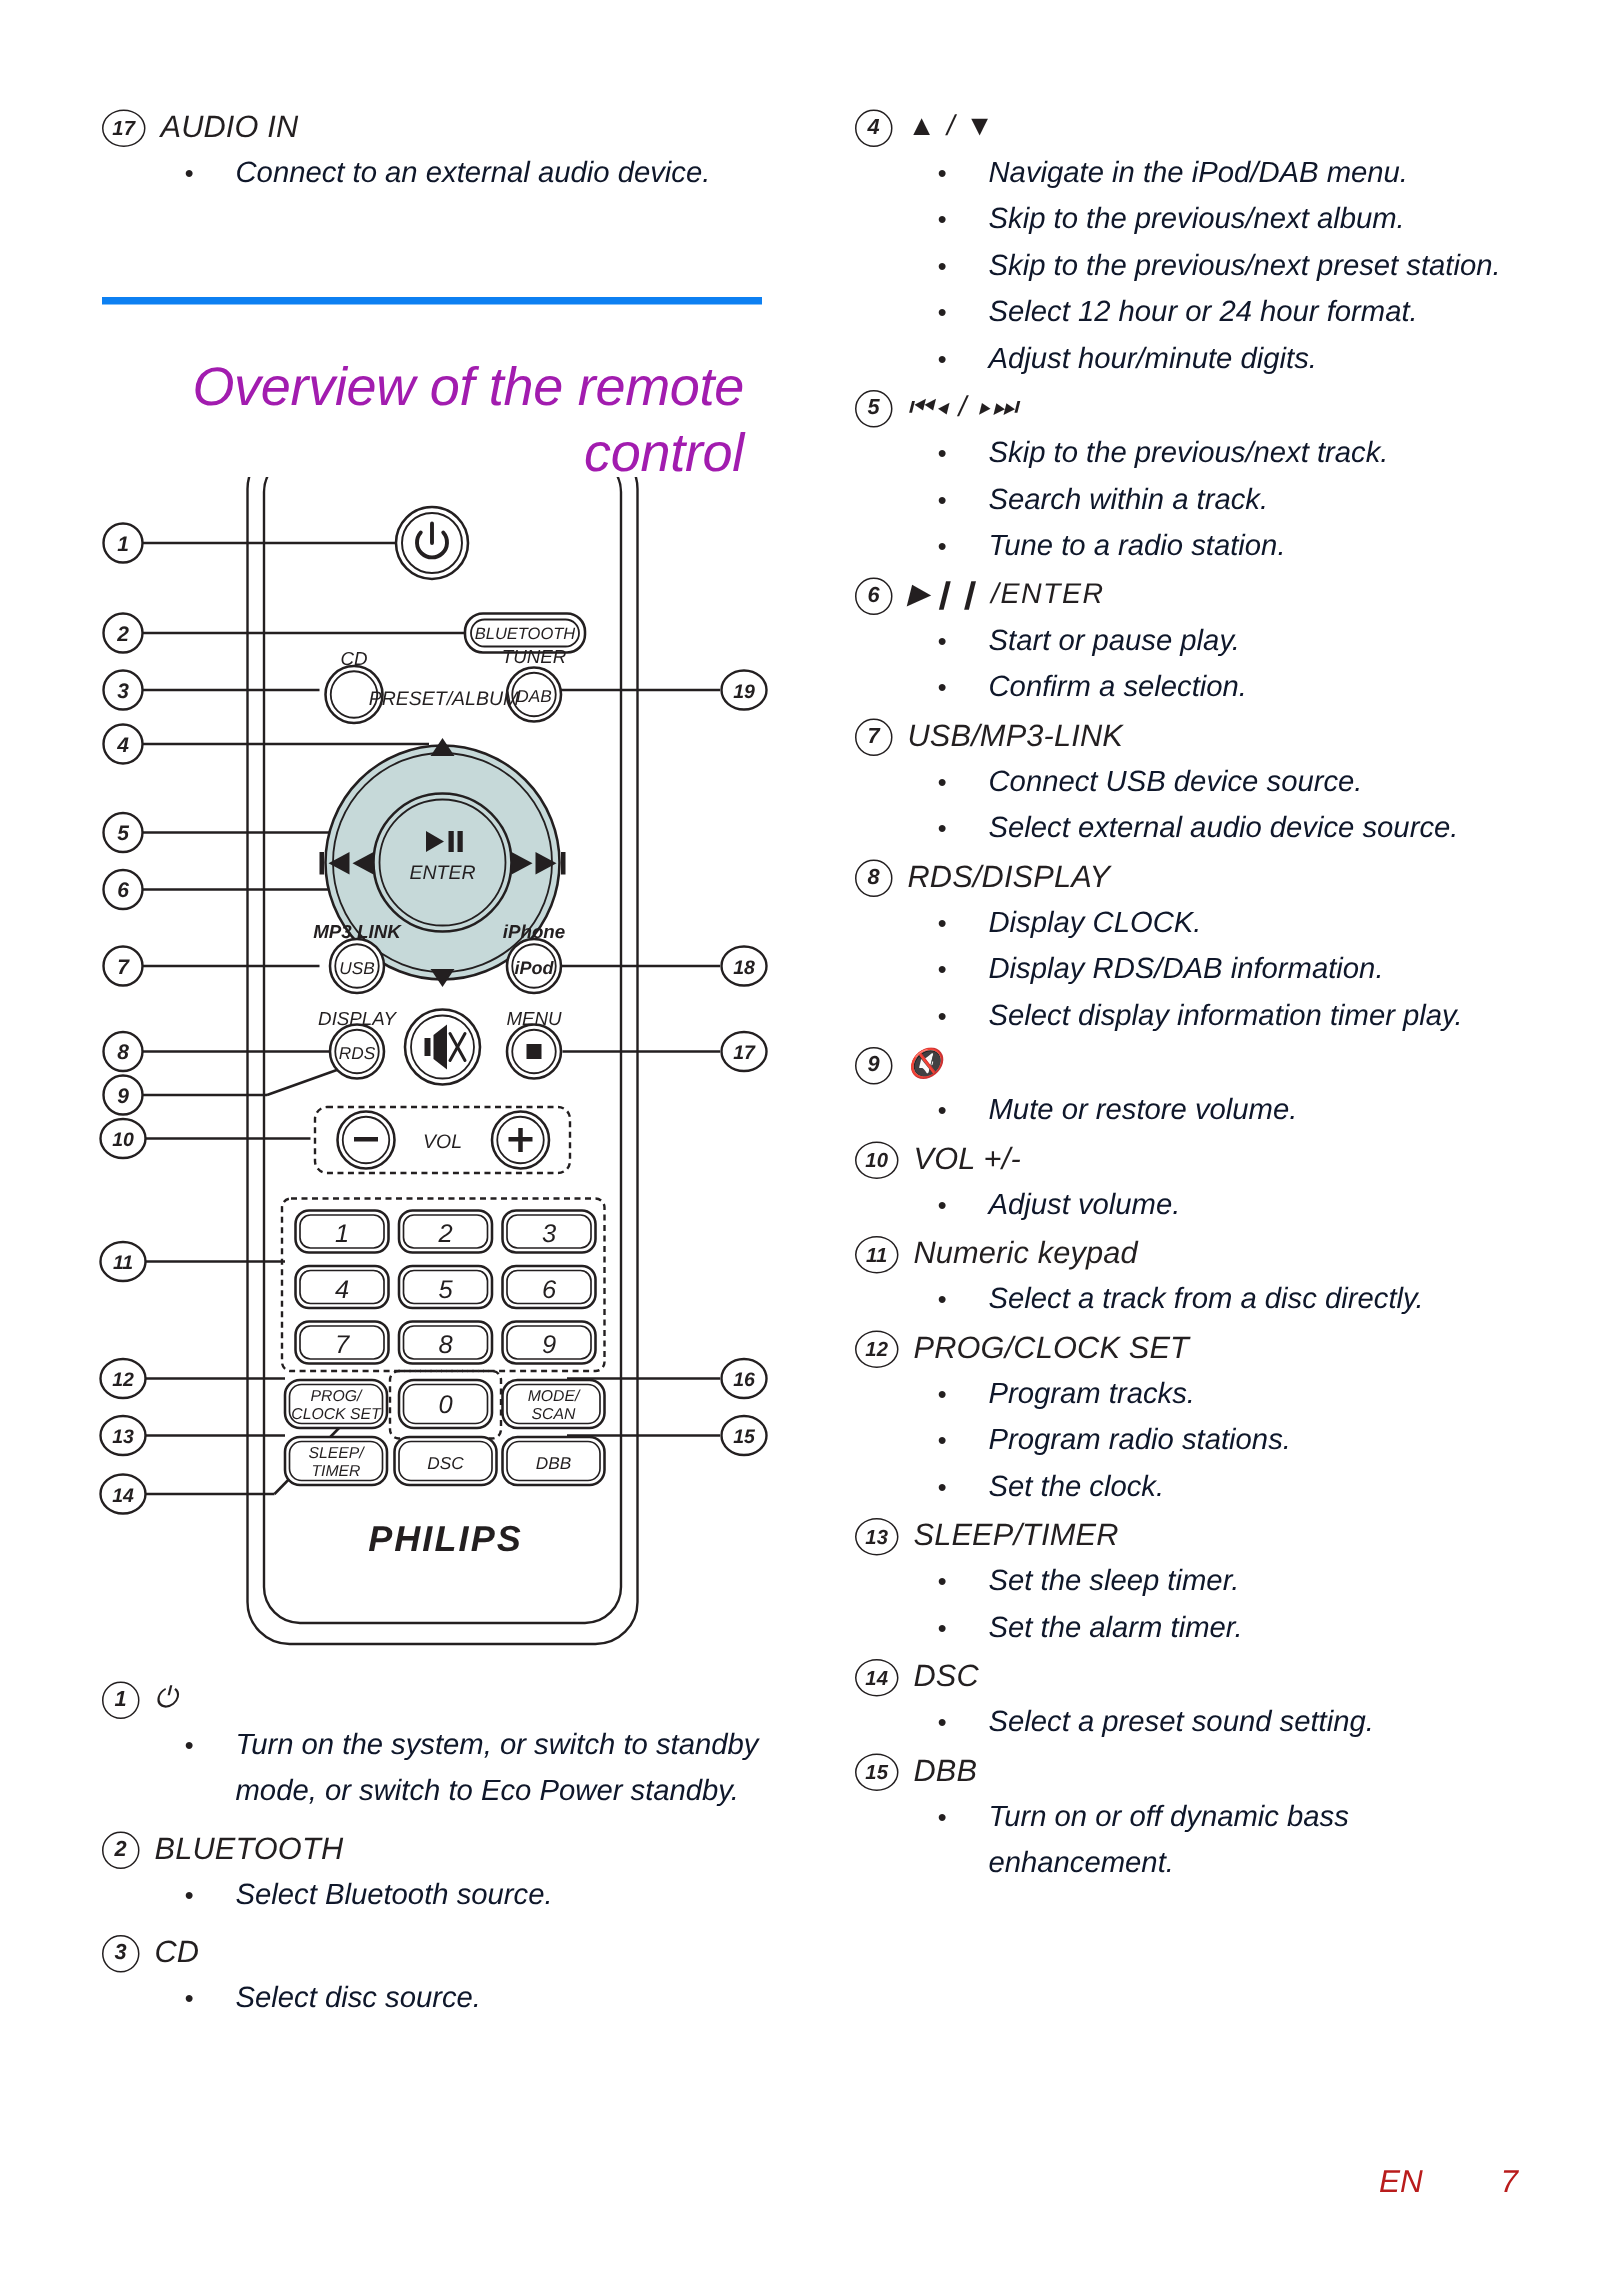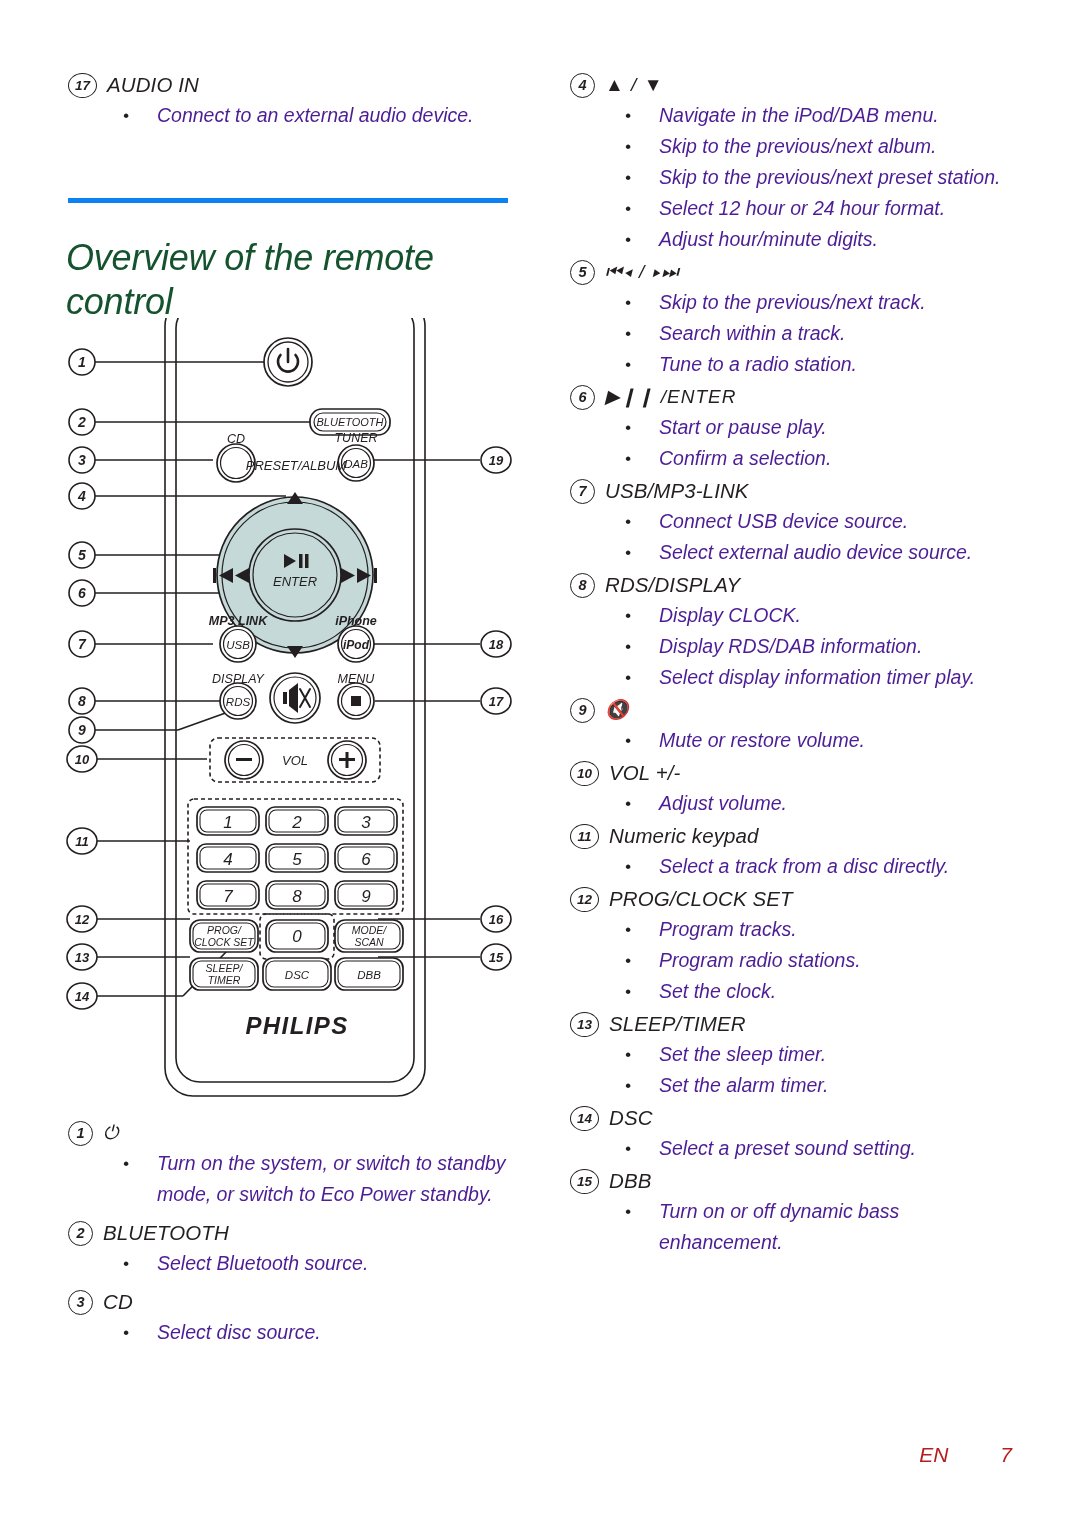--- a/index.html
+++ b/index.html
@@ -32,39 +32,39 @@
     margin-right:10px;margin-top:3px;box-sizing:border-box;
   }
   .num.wide{width:29px;font-size:13.5px;}
   .head-label{white-space:nowrap;}
   .head-label.glyph{font-size:19px;letter-spacing:1px;}
 
   .bullets{list-style:none;margin:0 0 0 47px;padding:0;}
   .bullets li{
     position:relative;
     font-size:19.5px;line-height:31px;
-    color:#4c1d95;
+    color:#0f172a;
     padding-left:42px;
     max-width:400px;
   }
   .bullets li::before{
     content:"\2022";
     position:absolute;left:8px;top:0;
     font-size:17px;color:#231f20;
   }
 
   
   .rule{
     position:absolute;left:68px;top:198px;width:440px;height:5px;
     background:#0d80f2;
   }
   .heading{
     position:absolute;left:66px;top:212px;width:430px;
     font-size:36px;line-height:44px;font-weight:400;
-    color:#14532d;letter-spacing:-.2px;
+    color:#a21caf;letter-spacing:-.2px;text-align:right;
   }
 
   
   .figure{position:absolute;left:60px;top:318px;width:470px;height:790px;}
   .figure svg{display:block;}
 
   
   .footer{
     position:absolute;left:0;top:1443px;width:1012px;
     text-align:right;font-size:21px;color:#b91c1c;

